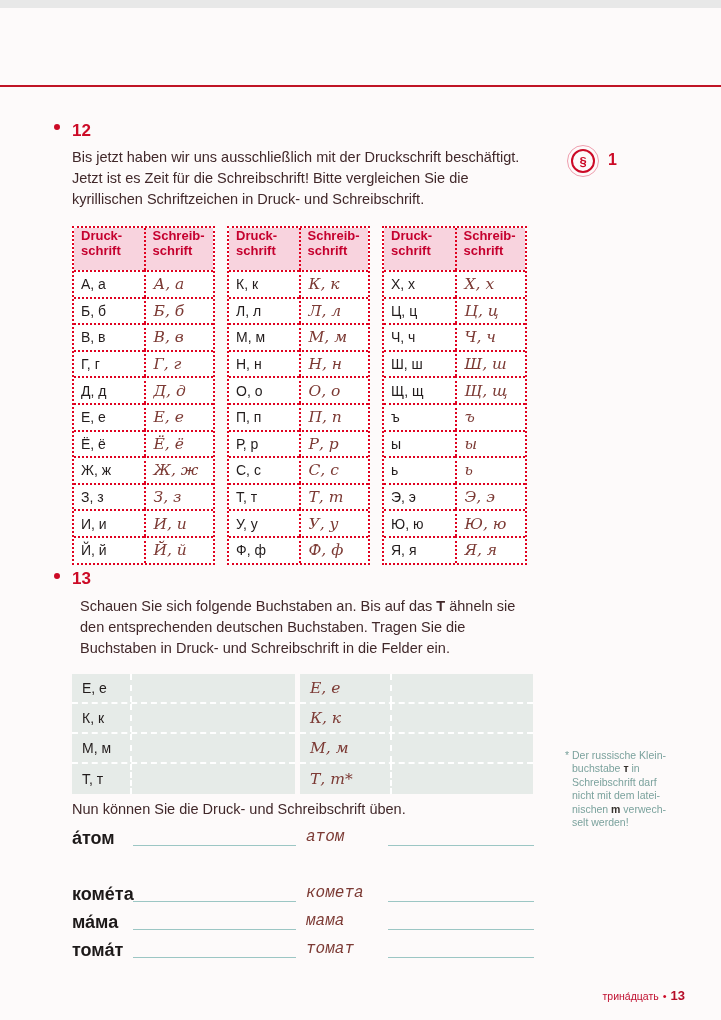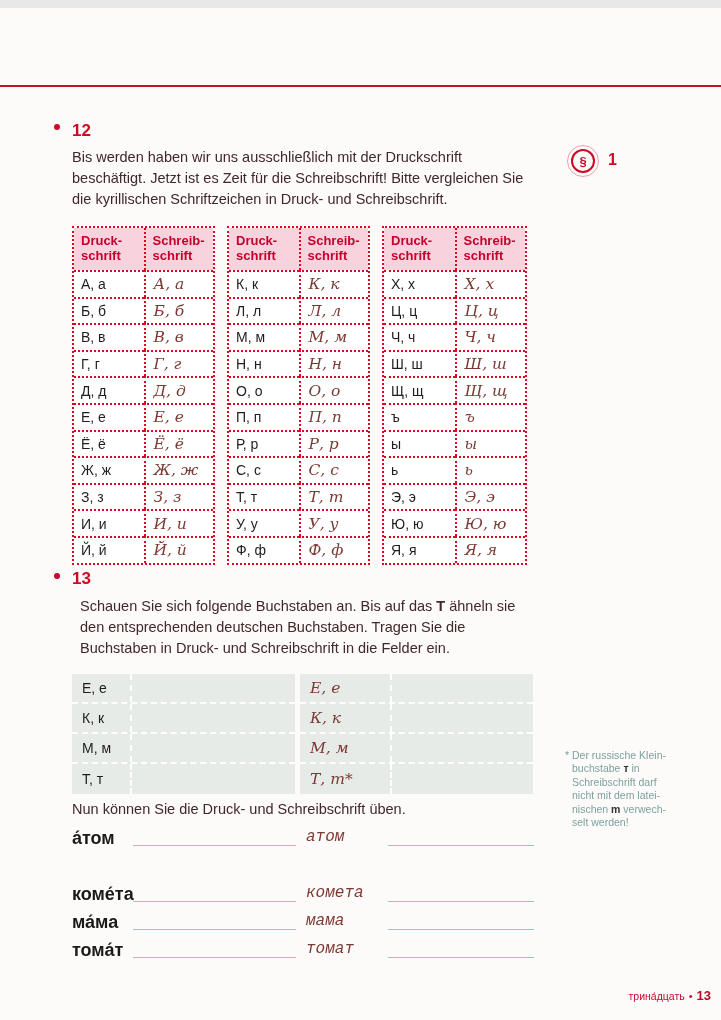--- a/index.html
+++ b/index.html
@@ -33,21 +33,21 @@
           display:grid; grid-template-columns:1fr 1fr;
           grid-template-rows:42px repeat(11, 26.6px); }
   .atab.t1 { left:72px;  width:143px; }
   .atab.t2 { left:227px; width:143px; }
   .atab.t3 { left:382px; width:145px; }
   .ac { display:flex; align-items:center; overflow:hidden; }
   .ac.c2 { border-left:2px dotted #e00220; }
   .ac.rb { border-top:2px dotted #e00220; }
   .ath { background:#f8d3de; color:#c5002e; font-weight:bold; font-size:13px;
          line-height:15px; padding-left:7px; white-space:pre-line;
-         align-items:flex-start; padding-top:5px; }
+         align-items:flex-start; }
   .atp { font-size:14px; color:#221c1c; padding-left:7px; }
   .ats { font-family:"DejaVu Serif", serif; font-style:italic; font-size:15.5px;
          color:#7c3a34; padding-left:8px; }
 
   
   .gtab { position:absolute; top:666px; height:120px; background:#e6ebe8;
           display:grid; grid-template-rows:repeat(4, 1fr); }
   .gtab.gl { left:72px;  width:223px; }
   .gtab.gr { left:300px; width:233px; }
   .grow { display:grid; border-bottom:2px dashed #fff; }
@@ -73,35 +73,35 @@
   .pword { position:absolute; left:72px; top:0; font-size:18px; font-weight:bold;
            color:#1d1919; }
   .pline1 { position:absolute; left:133px; top:17px; width:163px;
             border-bottom:1.5px solid #9cc6c4; }
   .pscript { position:absolute; left:306px; top:0; font-family:Liberation Mono, monospace;
              font-style:italic; font-size:16px; color:#7c3a34; }
   .pline2 { position:absolute; left:388px; top:17px; width:146px;
             border-bottom:1.5px solid #9cc6c4; }
 
   
-  .pfooter { position:absolute; right:10px; top:980px; font-size:10.5px;
+  .pfooter { position:absolute; right:36px; top:980px; font-size:10.5px;
              color:#c01030; display:flex; align-items:center; gap:4px; }
   .pfooter .fnum { font-weight:bold; font-size:13px; color:#b50d28; }
   .pfooter .fdot { color:#cc0a26; font-size:11px; }
 </style>
 </head>
 <body>
 
 <div class="page">
 
   <div class="topline"></div>
 
   <span class="exdot" style="left:54px; top:116px;"></span>
   <span class="exnum" style="left:72px; top:113px;">12</span>
-  <p class="para" style="left:72px; top:139px; width:462px;">Bis werden haben wir uns ausschließlich mit der Druckschrift beschäftigt. Jetzt ist es Zeit für die Schreibschrift! Bitte vergleichen Sie die kyrillischen Schriftzeichen in Druck- und Schreibschrift.</p>
+  <p class="para" style="left:72px; top:139px; width:462px;">Bis jetzt haben wir uns ausschließlich mit der Druckschrift beschäftigt. Jetzt ist es Zeit für die Schreibschrift! Bitte vergleichen Sie die kyrillischen Schriftzeichen in Druck- und Schreibschrift.</p>
 
   <div class="pref">
     <span class="inner">§</span>
   </div>
   <span class="prefnum">1</span>
 
   <div class="atab t1">
     <div class="ac ath">Druck-
 schrift</div>
     <div class="ac ath c2">Schreib-

